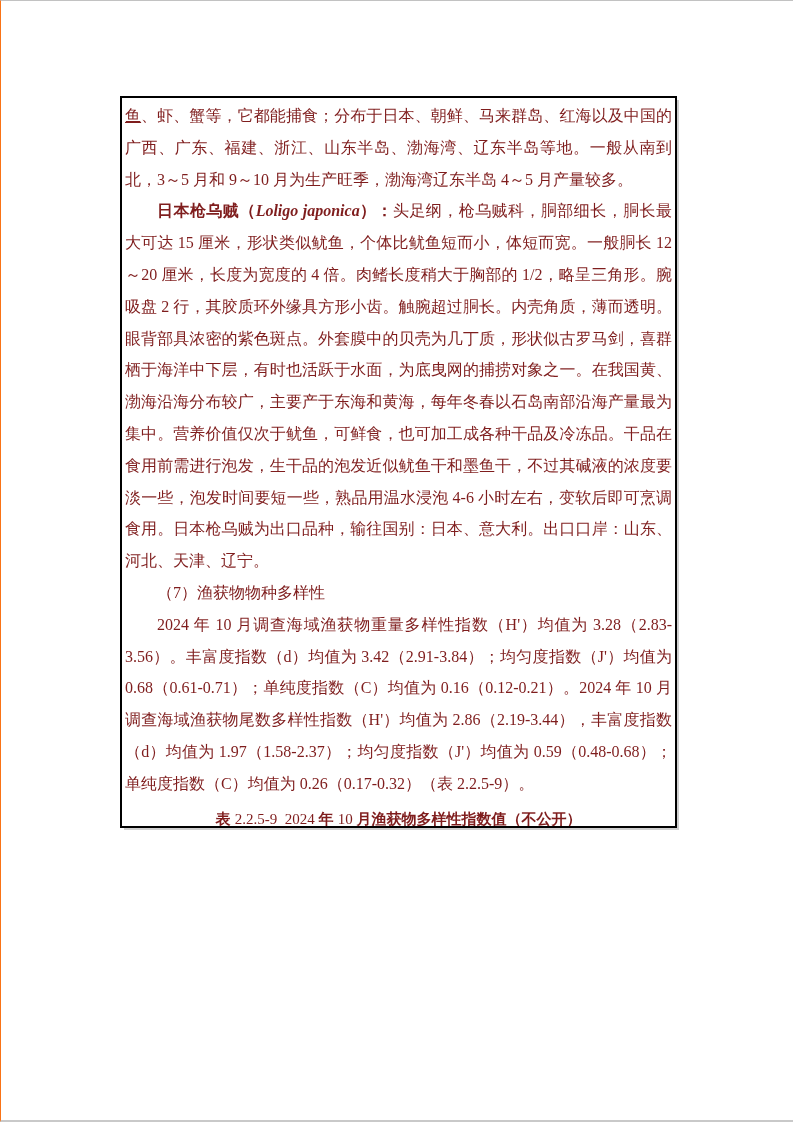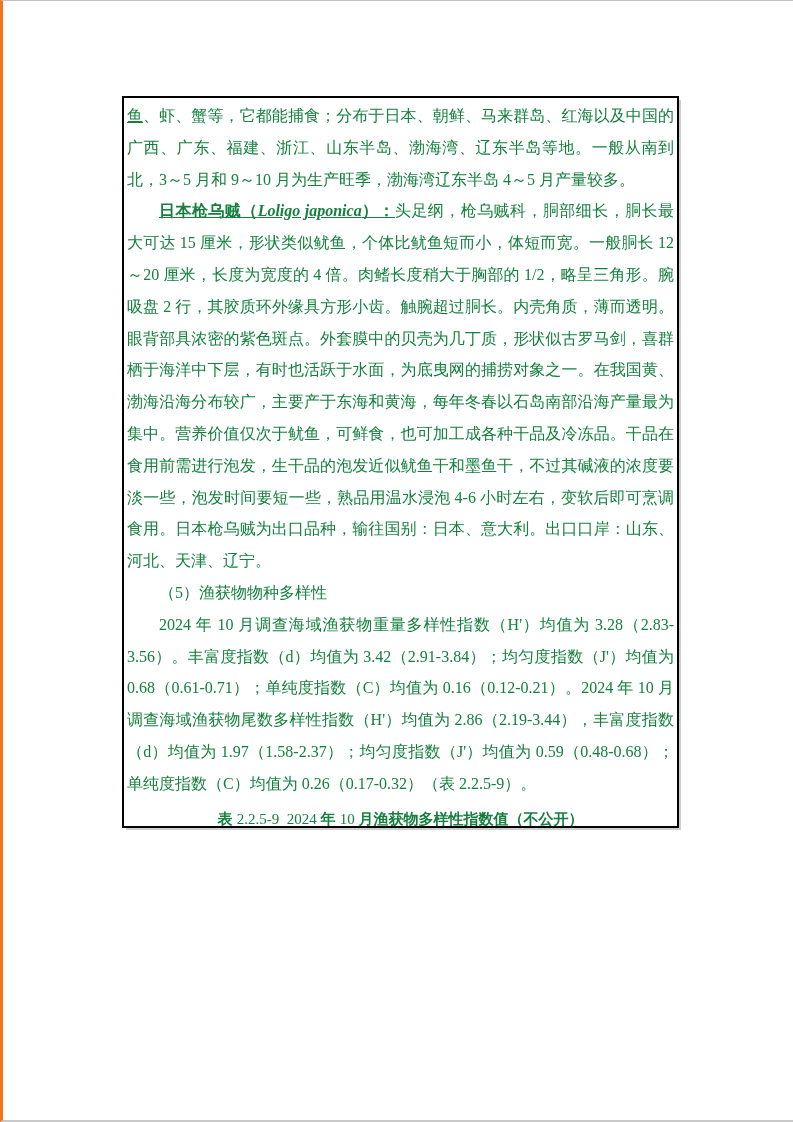--- a/index.html
+++ b/index.html
@@ -7,24 +7,24 @@
     padding: 0;
     background: #ffffff;
   }
   .page {
     position: relative;
     width: 793px;
     height: 1122px;
     box-sizing: border-box;
     background: #ffffff;
     border-top: 1px solid #c2c2c2;
-    border-left: 3px solid #f97316;
+    border-left: 1px solid #f97316;
     border-bottom: 2px solid #c9c9c9;
     font-family: "Liberation Serif", "DejaVu Serif", serif;
-    color: #15803d;
+    color: #7f1d1d;
     overflow: hidden;
   }
   .content-box {
     position: absolute;
     left: 119px;
     top: 95px;
     width: 557px;
     height: 732px;
     box-sizing: border-box;
     border: 2px solid #000000;
@@ -33,21 +33,21 @@
     overflow: hidden;
   }
   .para {
     margin: 0;
     font-size: 16px;
     line-height: 31.8px;
     text-align: justify;
     text-justify: inter-character;
   }
   .indent { text-indent: 2em; }
-  .b { font-weight: bold; text-decoration: underline; }
+  .b { font-weight: bold; }
   .i { font-style: italic; }
   .u { text-decoration: underline; }
   .caption {
     margin: 0;
     font-size: 15px;
     line-height: 37px;
     text-align: center;
     white-space: pre-wrap;
   }
   .cap-cjk {
@@ -62,20 +62,20 @@
 </head>
 <body>
 
 <div class="page">
   <div class="content-box">
 
     <p class="para"><span class="u">鱼</span><span>、虾、蟹等，它都能捕食；分布于日本、朝鲜、马来群岛、红海以及中国的广西、广东、福建、浙江、山东半岛、渤海湾、辽东半岛等地。一般从南到北，3～5 月和 9～10 月为生产旺季，渤海湾辽东半岛 4～5 月产量较多。</span></p>
 
     <p class="para indent"><span class="b">日本枪乌贼（</span><span class="b i">Loligo japonica</span><span class="b">）：</span><span>头足纲，枪乌贼科，胴部细长，胴长最大可达 15 厘米，形状类似鱿鱼，个体比鱿鱼短而小，体短而宽。一般胴长 12～20 厘米，长度为宽度的 4 倍。肉鳍长度稍大于胸部的 1/2，略呈三角形。腕吸盘 2 行，其胶质环外缘具方形小齿。触腕超过胴长。内壳角质，薄而透明。眼背部具浓密的紫色斑点。外套膜中的贝壳为几丁质，形状似古罗马剑，喜群栖于海洋中下层，有时也活跃于水面，为底曳网的捕捞对象之一。在我国黄、渤海沿海分布较广，主要产于东海和黄海，每年冬春以石岛南部沿海产量最为集中。营养价值仅次于鱿鱼，可鲜食，也可加工成各种干品及冷冻品。干品在食用前需进行泡发，生干品的泡发近似鱿鱼干和墨鱼干，不过其碱液的浓度要淡一些，泡发时间要短一些，熟品用温水浸泡 4-6 小时左右，变软后即可烹调食用。日本枪乌贼为出口品种，输往国别：日本、意大利。出口口岸：山东、河北、天津、辽宁。</span></p>
 
-    <p class="para indent">（5）渔获物物种多样性</p>
+    <p class="para indent">（7）渔获物物种多样性</p>
 
     <p class="para indent">2024 年 10 月调查海域渔获物重量多样性指数（H'）均值为 3.28（2.83-3.56）。丰富度指数（d）均值为 3.42（2.91-3.84）；均匀度指数（J'）均值为 0.68（0.61-0.71）；单纯度指数（C）均值为 0.16（0.12-0.21）。2024 年 10 月调查海域渔获物尾数多样性指数（H'）均值为 2.86（2.19-3.44），丰富度指数（d）均值为 1.97（1.58-2.37）；均匀度指数（J'）均值为 0.59（0.48-0.68）；单纯度指数（C）均值为 0.26（0.17-0.32）（表 2.2.5-9）。</p>
 
     <p class="caption"><span class="cap-cjk">表 </span><span class="cap-num">2.2.5-9  2024 </span><span class="cap-cjk">年 </span><span class="cap-num">10 </span><span class="cap-cjk">月渔获物多样性指数值（不公开）</span></p>
 
   </div>
 </div>
 
 </body></html>

